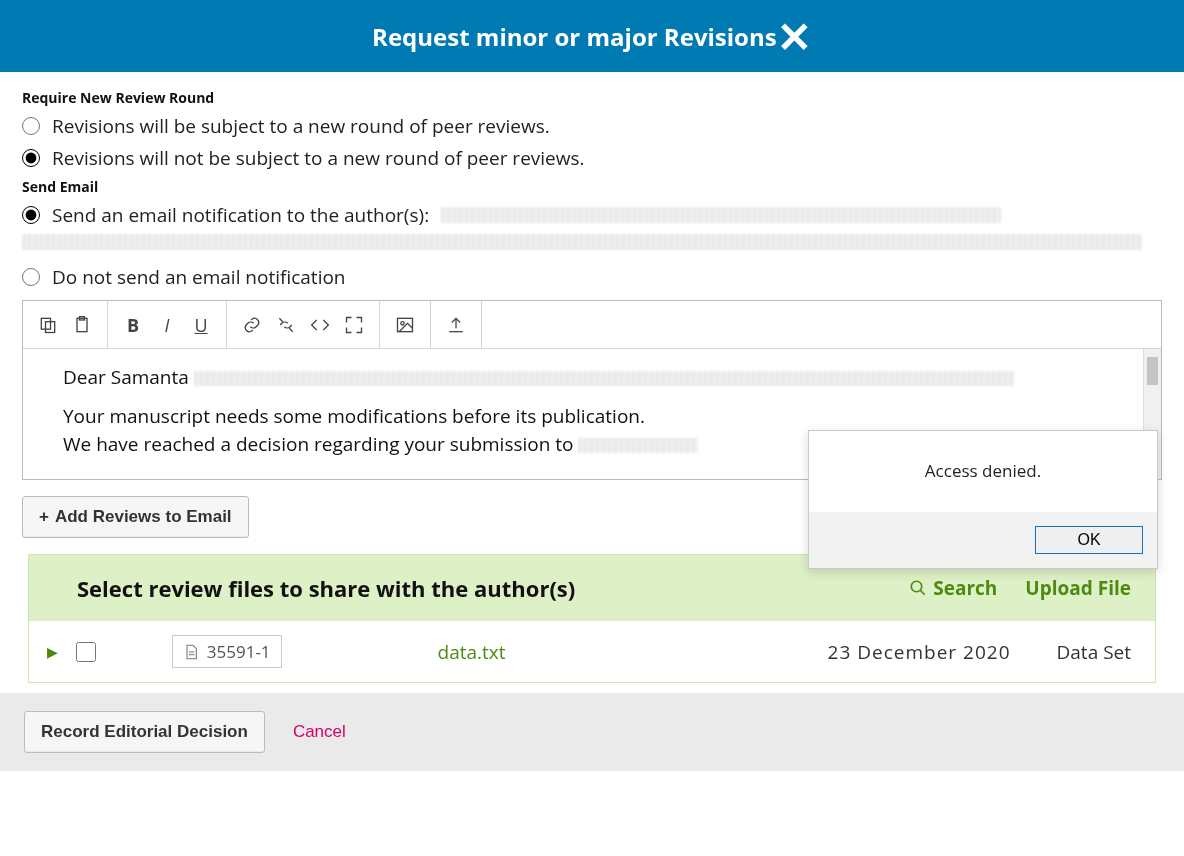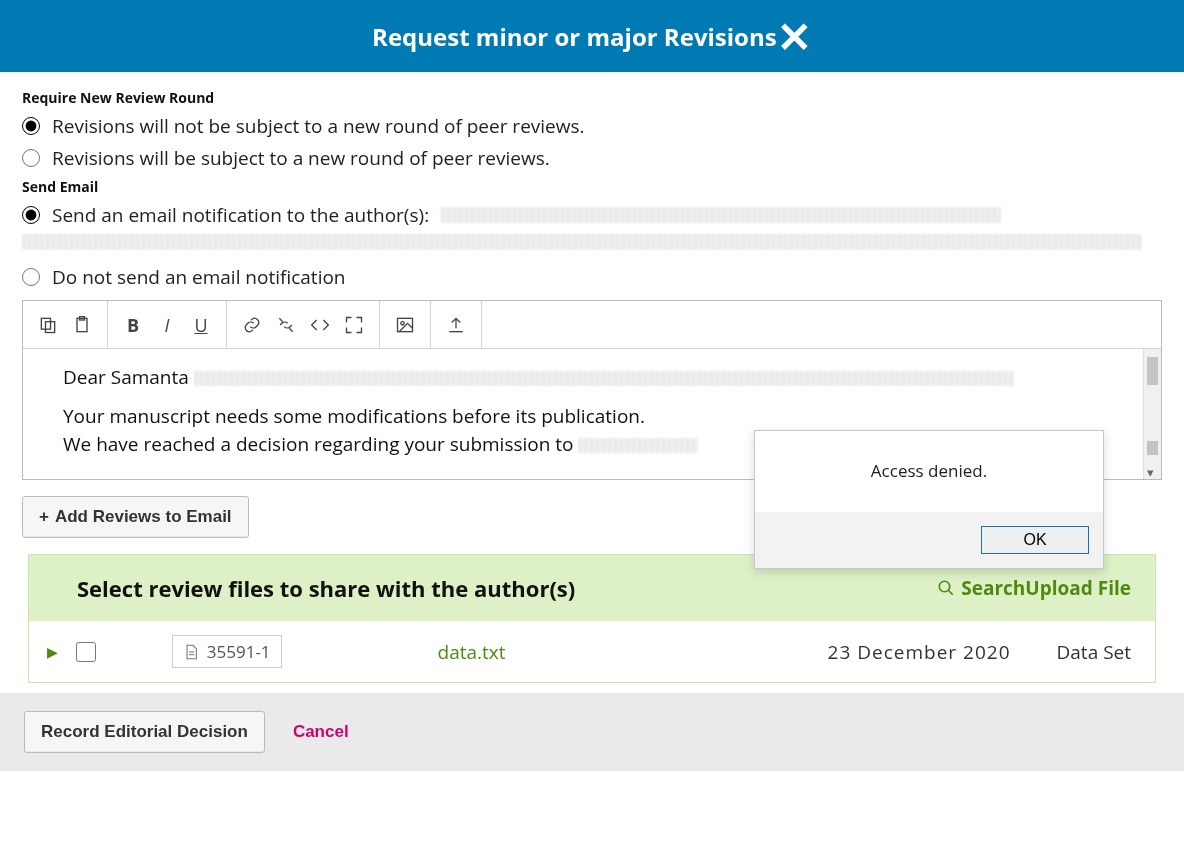--- a/index.html
+++ b/index.html
@@ -20,60 +20,60 @@
 .tb-btn svg{width:20px;height:20px;stroke:#444;fill:none;stroke-width:1.6}
 .editor-body{padding:14px 40px 20px 40px;font-size:19px;line-height:1.5;color:#111;min-height:130px;position:relative}
 .editor-outer{position:relative}
 .scrollbar-v{position:absolute;right:0;top:0;bottom:0;width:18px;background:#f0f0f0;border-left:1px solid #ddd}
 .scrollbar-v::before{content:"";position:absolute;top:8px;left:3px;right:3px;height:28px;background:#c4c4c4}
 .scrollbar-v::after{content:"▾";position:absolute;bottom:-2px;left:3px;color:#666;font-size:13px}
 .sb-thumb2{position:absolute;bottom:24px;left:3px;right:3px;height:14px;background:#c4c4c4}
 .blur-inline{display:inline-block;height:15px;width:440px;background:repeating-linear-gradient(90deg,#e6e6e6,#f3f3f3 6px);filter:blur(1px);vertical-align:middle}
 .blur-inline-sm{display:inline-block;height:15px;width:120px;background:repeating-linear-gradient(90deg,#e6e6e6,#f3f3f3 6px);filter:blur(1px);vertical-align:middle}
 .btn{display:inline-flex;align-items:center;gap:6px;background:#f6f6f6;border:1px solid #bbb;border-radius:3px;padding:10px 16px;font-size:17px;font-weight:700;color:#333;cursor:pointer;box-shadow:inset 0 -1px 0 rgba(0,0,0,.05)}
-.btn-link{color:#d1006c;font-size:17px;font-weight:700;cursor:pointer;background:none;border:none}
+.btn-link{color:#d1006c;font-size:17px;font-weight:400;cursor:pointer;background:none;border:none}
 .add-reviews-wrap{padding:16px 22px}
 .files-panel{margin:0 28px;border:1px solid #cce3b1}
 .files-header{background:#ddf0c6;display:flex;align-items:center;padding:18px 24px 18px 48px;justify-content:space-between}
 .files-header h2{font-size:22px;font-weight:700;color:#111}
-.files-header .right{display:flex;align-items:flex-end}
+.files-header .right{display:flex;gap:28px;align-items:flex-end}
 .files-header .right a{color:#4f8a10;font-size:19px;font-weight:700;text-decoration:none;display:flex;align-items:center;gap:6px}
 .file-row{display:flex;align-items:center;padding:14px 24px 14px 18px;font-size:19px;color:#333;gap:18px}
 .file-row .tri{color:#4f8a10;font-size:14px}
 .file-row input[type=checkbox]{width:20px;height:20px}
 .file-id-box{display:flex;align-items:center;border:1px solid #ccc;padding:4px 10px;gap:8px;color:#555;font-size:17px}
 .file-name{color:#4f8a10;font-weight:400}
 .file-row .spacer{flex:1}
 .footer-bar{background:#eaeaea;padding:18px 24px;display:flex;align-items:center;gap:28px;margin-top:10px}
-.popup{position:absolute;top:430px;left:754px;width:350px;background:#f2f2f2;border:1px solid #c8c8c8;box-shadow:0 3px 10px rgba(0,0,0,.15);z-index:50}
+.popup{position:absolute;top:430px;left:808px;width:350px;background:#f2f2f2;border:1px solid #c8c8c8;box-shadow:0 3px 10px rgba(0,0,0,.15);z-index:50}
 .popup-msg{background:#fff;text-align:center;padding:28px 10px 30px 10px;font-size:17px}
 .popup-ft{padding:14px;text-align:right}
 .popup-ok{width:108px;padding:4px 0;background:#efefef;border:1px solid #1a6fb5;font-size:16px;cursor:pointer}
 .underline{text-decoration:underline}
 .bold{font-weight:700}
 .italic{font-style:italic}
 </style>
 </head>
 <body>
 
 <div class="dialog-header">
   <h1>Request minor or major Revisions</h1>
   <span class="close-x">✕</span>
 </div>
 
 <div class="content">
 
   <div class="section-heading">Require New Review Round</div>
   <label class="radio-row">
+    <input type="radio" name="rr" style="">
+    <span>Revisions will be subject to a new round of peer reviews.</span>
+  </label>
+  <label class="radio-row">
     <input type="radio" name="rr" checked="" style="">
     <span>Revisions will not be subject to a new round of peer reviews.</span>
-  </label>
-  <label class="radio-row">
-    <input type="radio" name="rr" style="">
-    <span>Revisions will be subject to a new round of peer reviews.</span>
   </label>
 
   <div class="section-heading">Send Email</div>
   <label class="radio-row">
     <input type="radio" name="se" checked="" style="">
     <span>Send an email notification to the author(s): </span>
     <span class="blur"></span>
   </label>
   <span class="blur-full"></span>
   <label class="radio-row">

